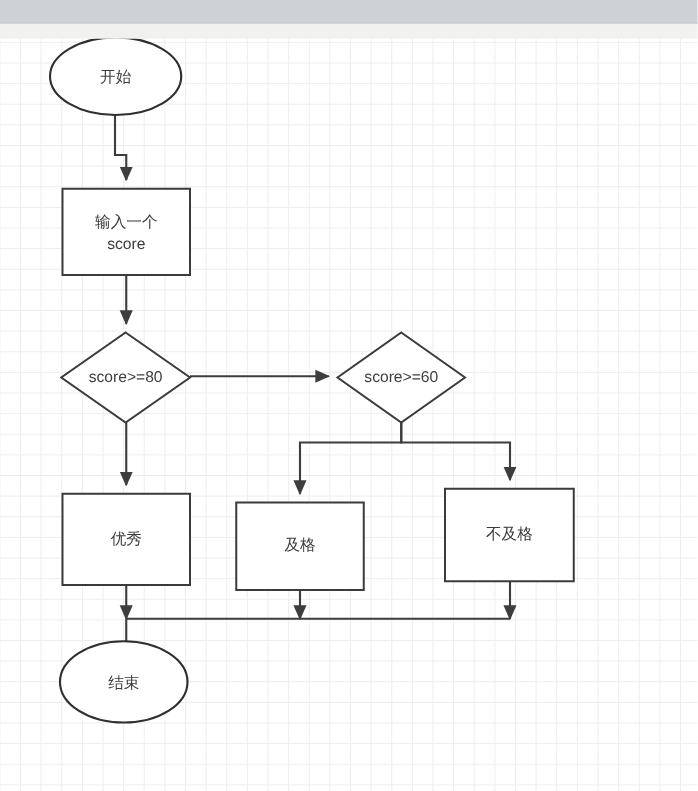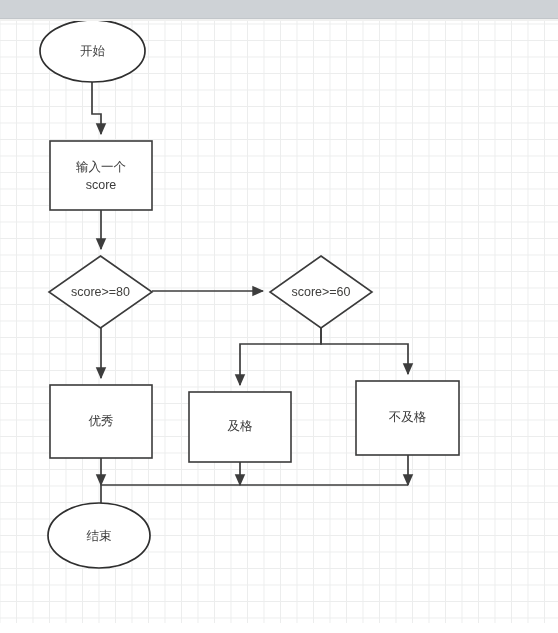--- a/index.html
+++ b/index.html
@@ -34,21 +34,21 @@
     position: absolute;
     left: 0; top: 19px;
     width: 558px; height: 12px;
     background: #f1f1f0;
     box-sizing: border-box;
   }
 
   
   .canvas {
     position: absolute;
-    left: 0; top: 21px;
+    left: 0; top: 31px;
     width: 558px; height: 602px;
     background-color: #ffffff;
     background-image:
       linear-gradient(to right, #eceded 1px, transparent 1px),
       linear-gradient(to bottom, #eceded 1px, transparent 1px);
     background-size: 16.5px 16.5px;
     background-position: -0.5px 2.5px;
     overflow: hidden;
   }
 

